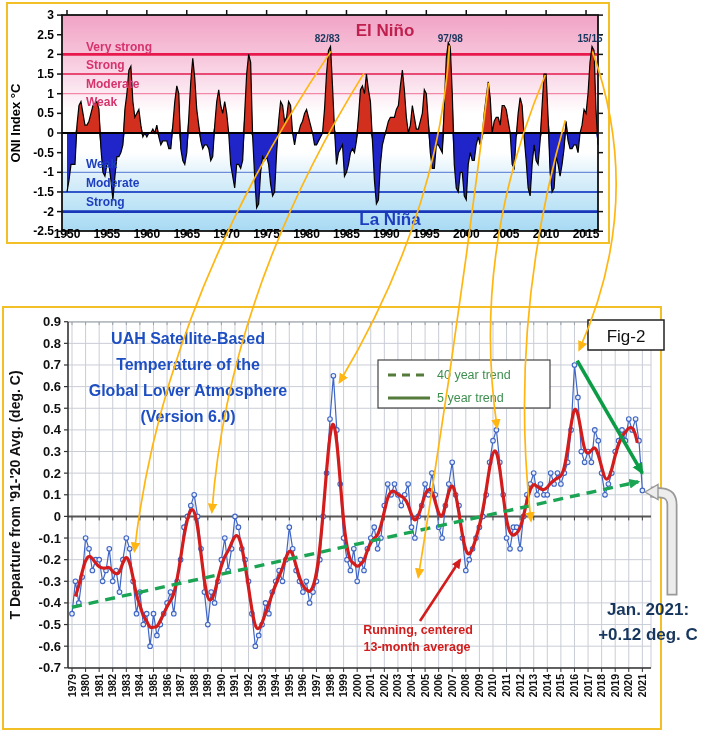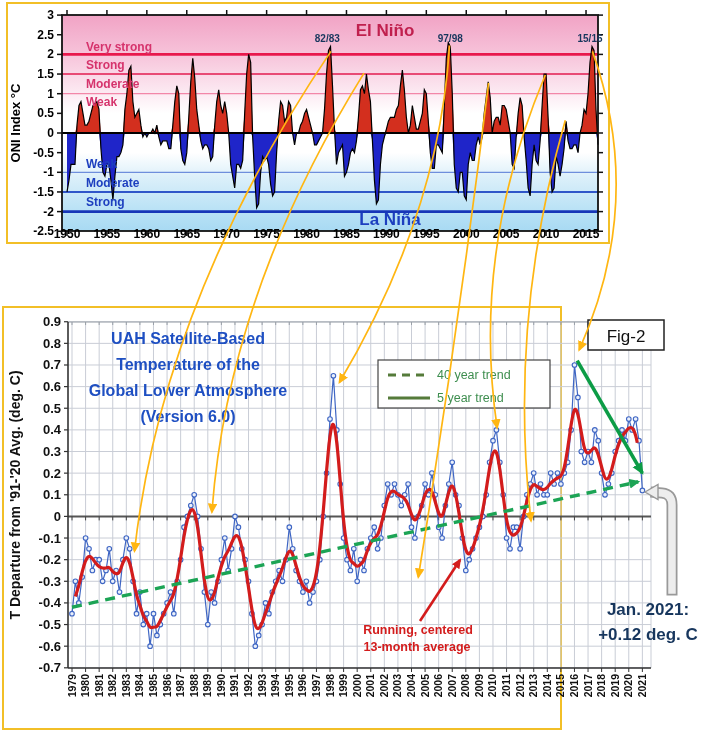--- a/index.html
+++ b/index.html
@@ -1,20 +1,20 @@
 <!DOCTYPE html>
 <html><head>
 <meta charset="utf-8">
 <style>
   html,body{margin:0;padding:0;background:#ffffff;}
   .page{position:relative;width:713px;height:738px;background:#ffffff;
         font-family:"Liberation Sans",sans-serif;overflow:hidden;}
   .chart-box{position:absolute;background:#ffffff;border:2px solid #F2BF27;box-sizing:border-box;}
   #top-box{left:6px;top:2px;width:604px;height:242px;}
-  #bottom-box{left:2px;top:306px;width:560px;height:424px;}
+  #bottom-box{left:2px;top:306px;width:660px;height:424px;}
   #overlay{position:absolute;left:0;top:0;width:713px;height:738px;pointer-events:none;}
   svg{display:block;}
   text{user-select:none;}
   .t-ytick{font:700 12px "Liberation Sans",sans-serif;fill:#000;}
   .t-xtick{font:700 12px "Liberation Sans",sans-serif;fill:#000;}
   .t-band-w{font:700 12px "Liberation Sans",sans-serif;fill:#D6336C;}
   .t-band-c{font:700 12px "Liberation Sans",sans-serif;fill:#1D3FBF;}
   .t-peak{font:700 10px "Liberation Sans",sans-serif;fill:#17365D;}
   .t-elnino{font:700 17px "Liberation Sans",sans-serif;fill:#C0204E;}
   .t-lanina{font:700 17px "Liberation Sans",sans-serif;fill:#1D3FBF;}

